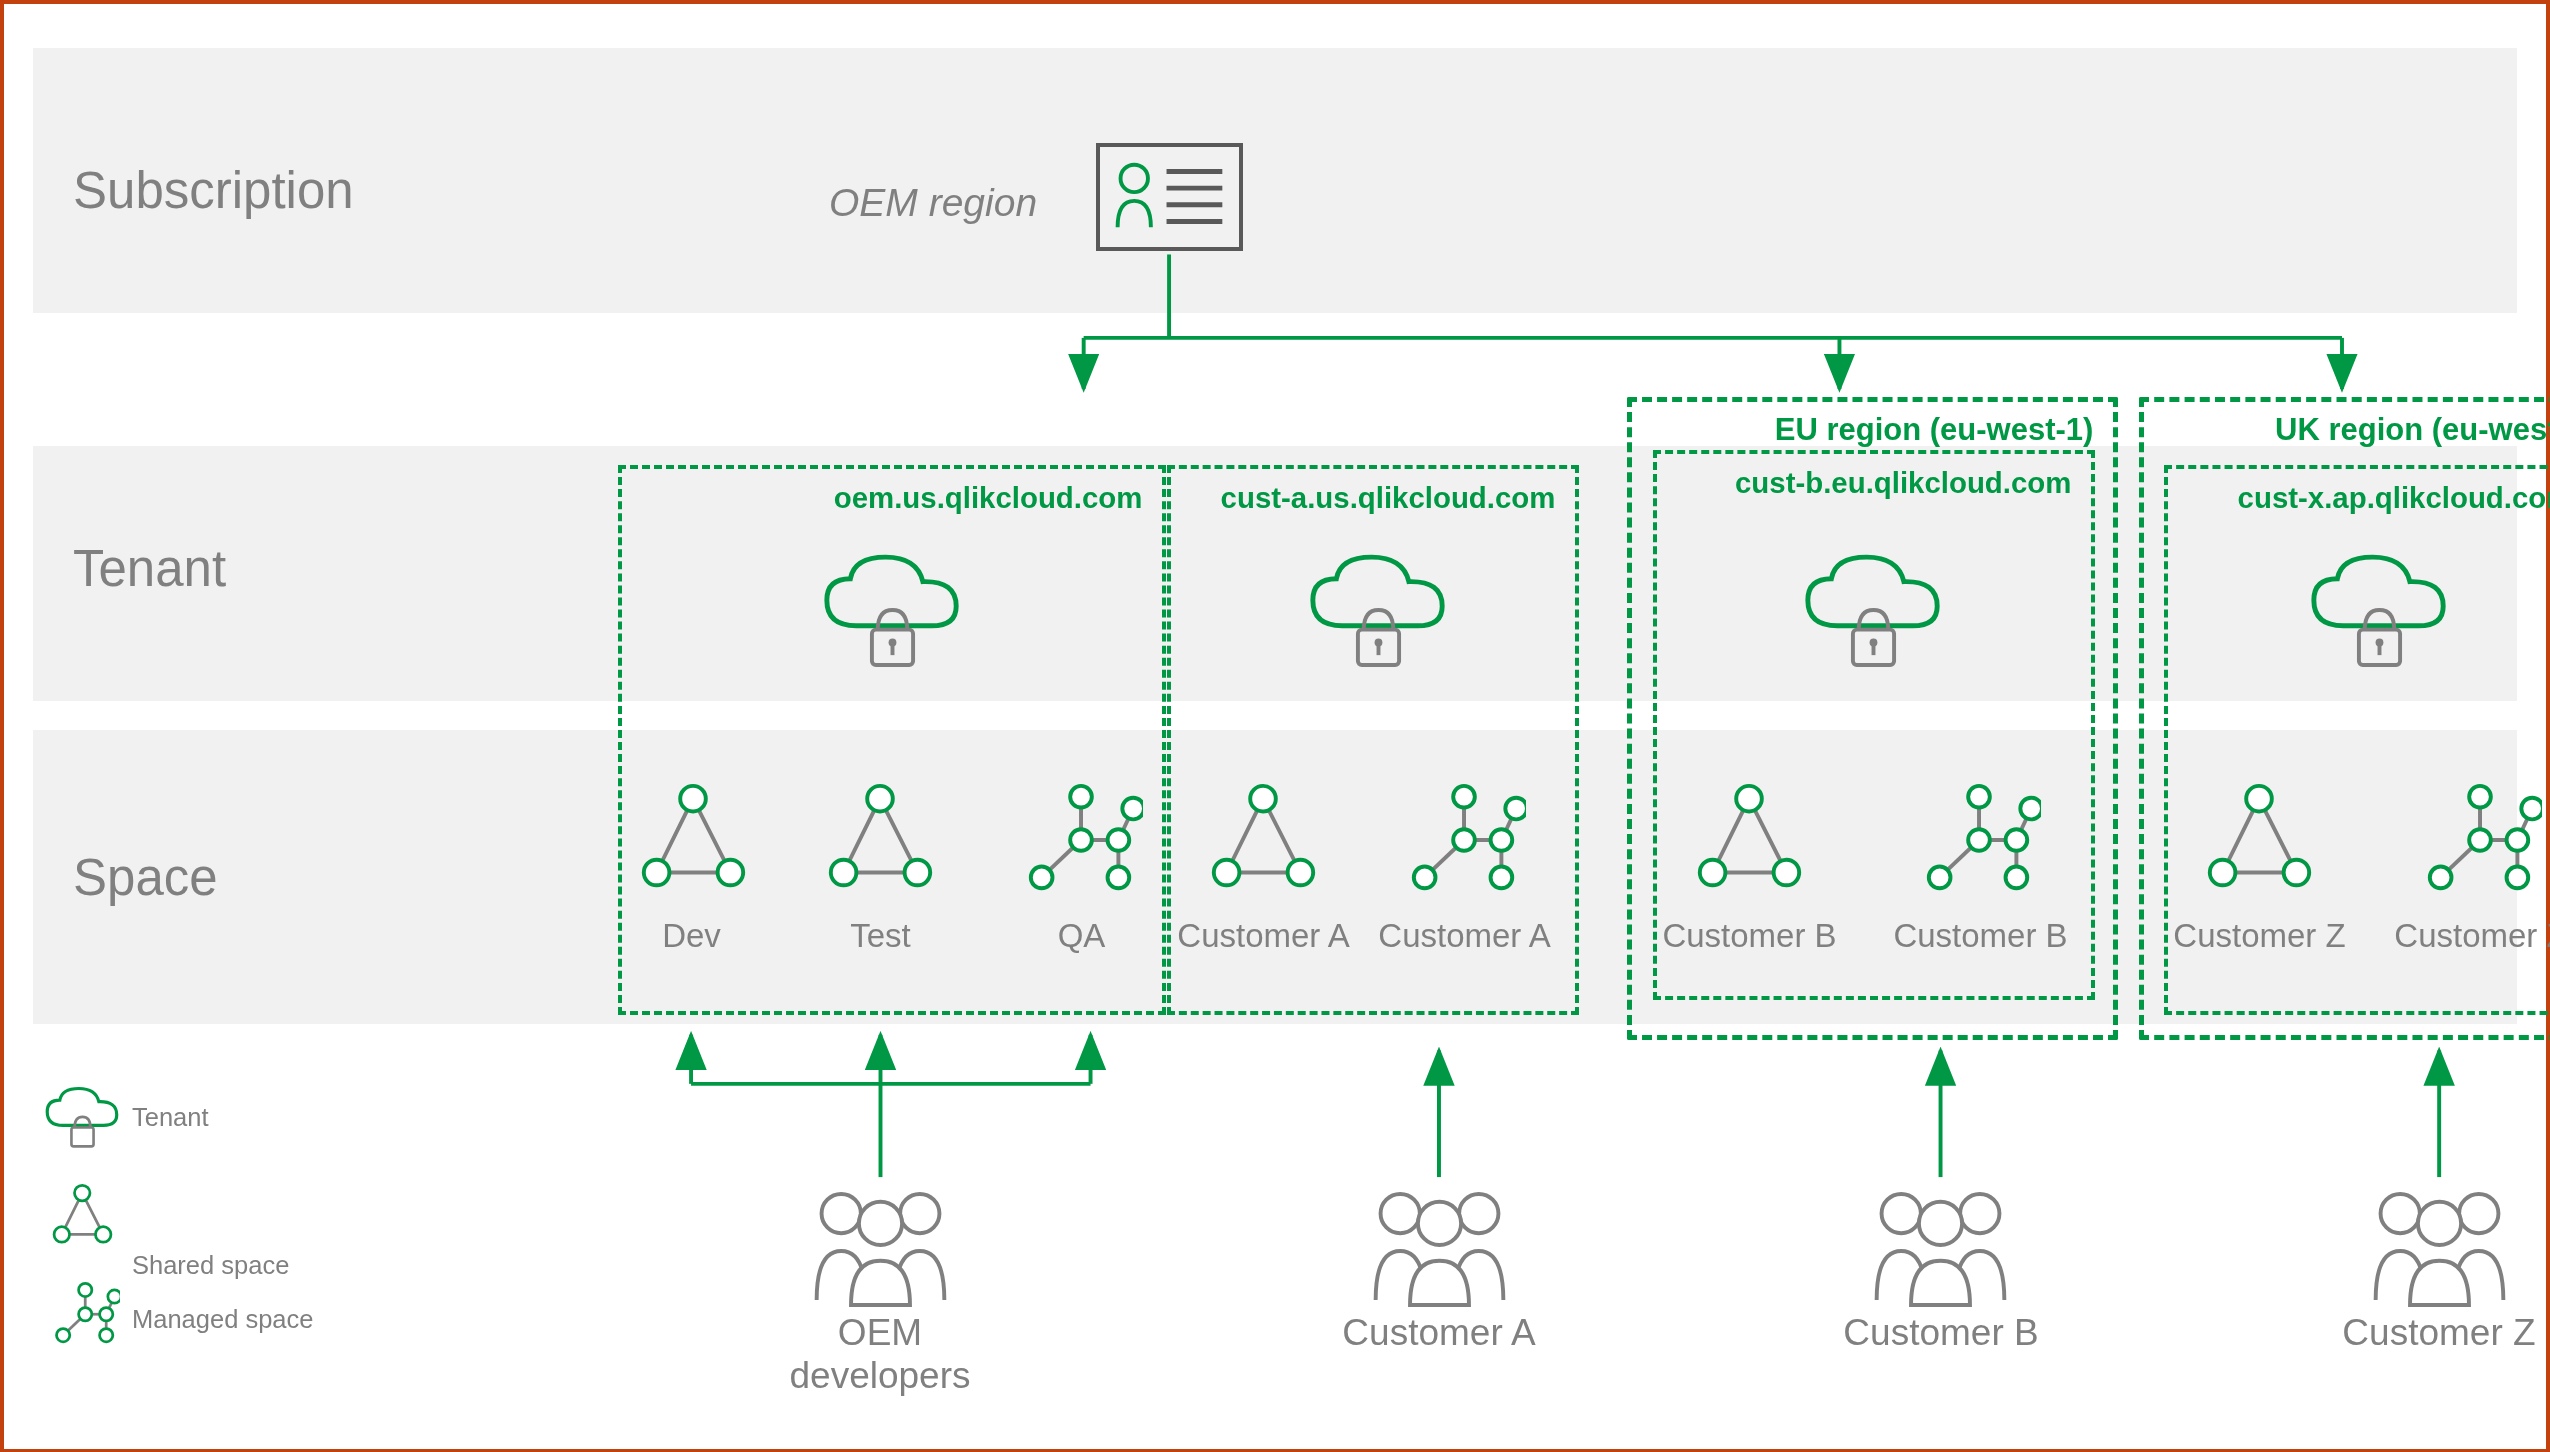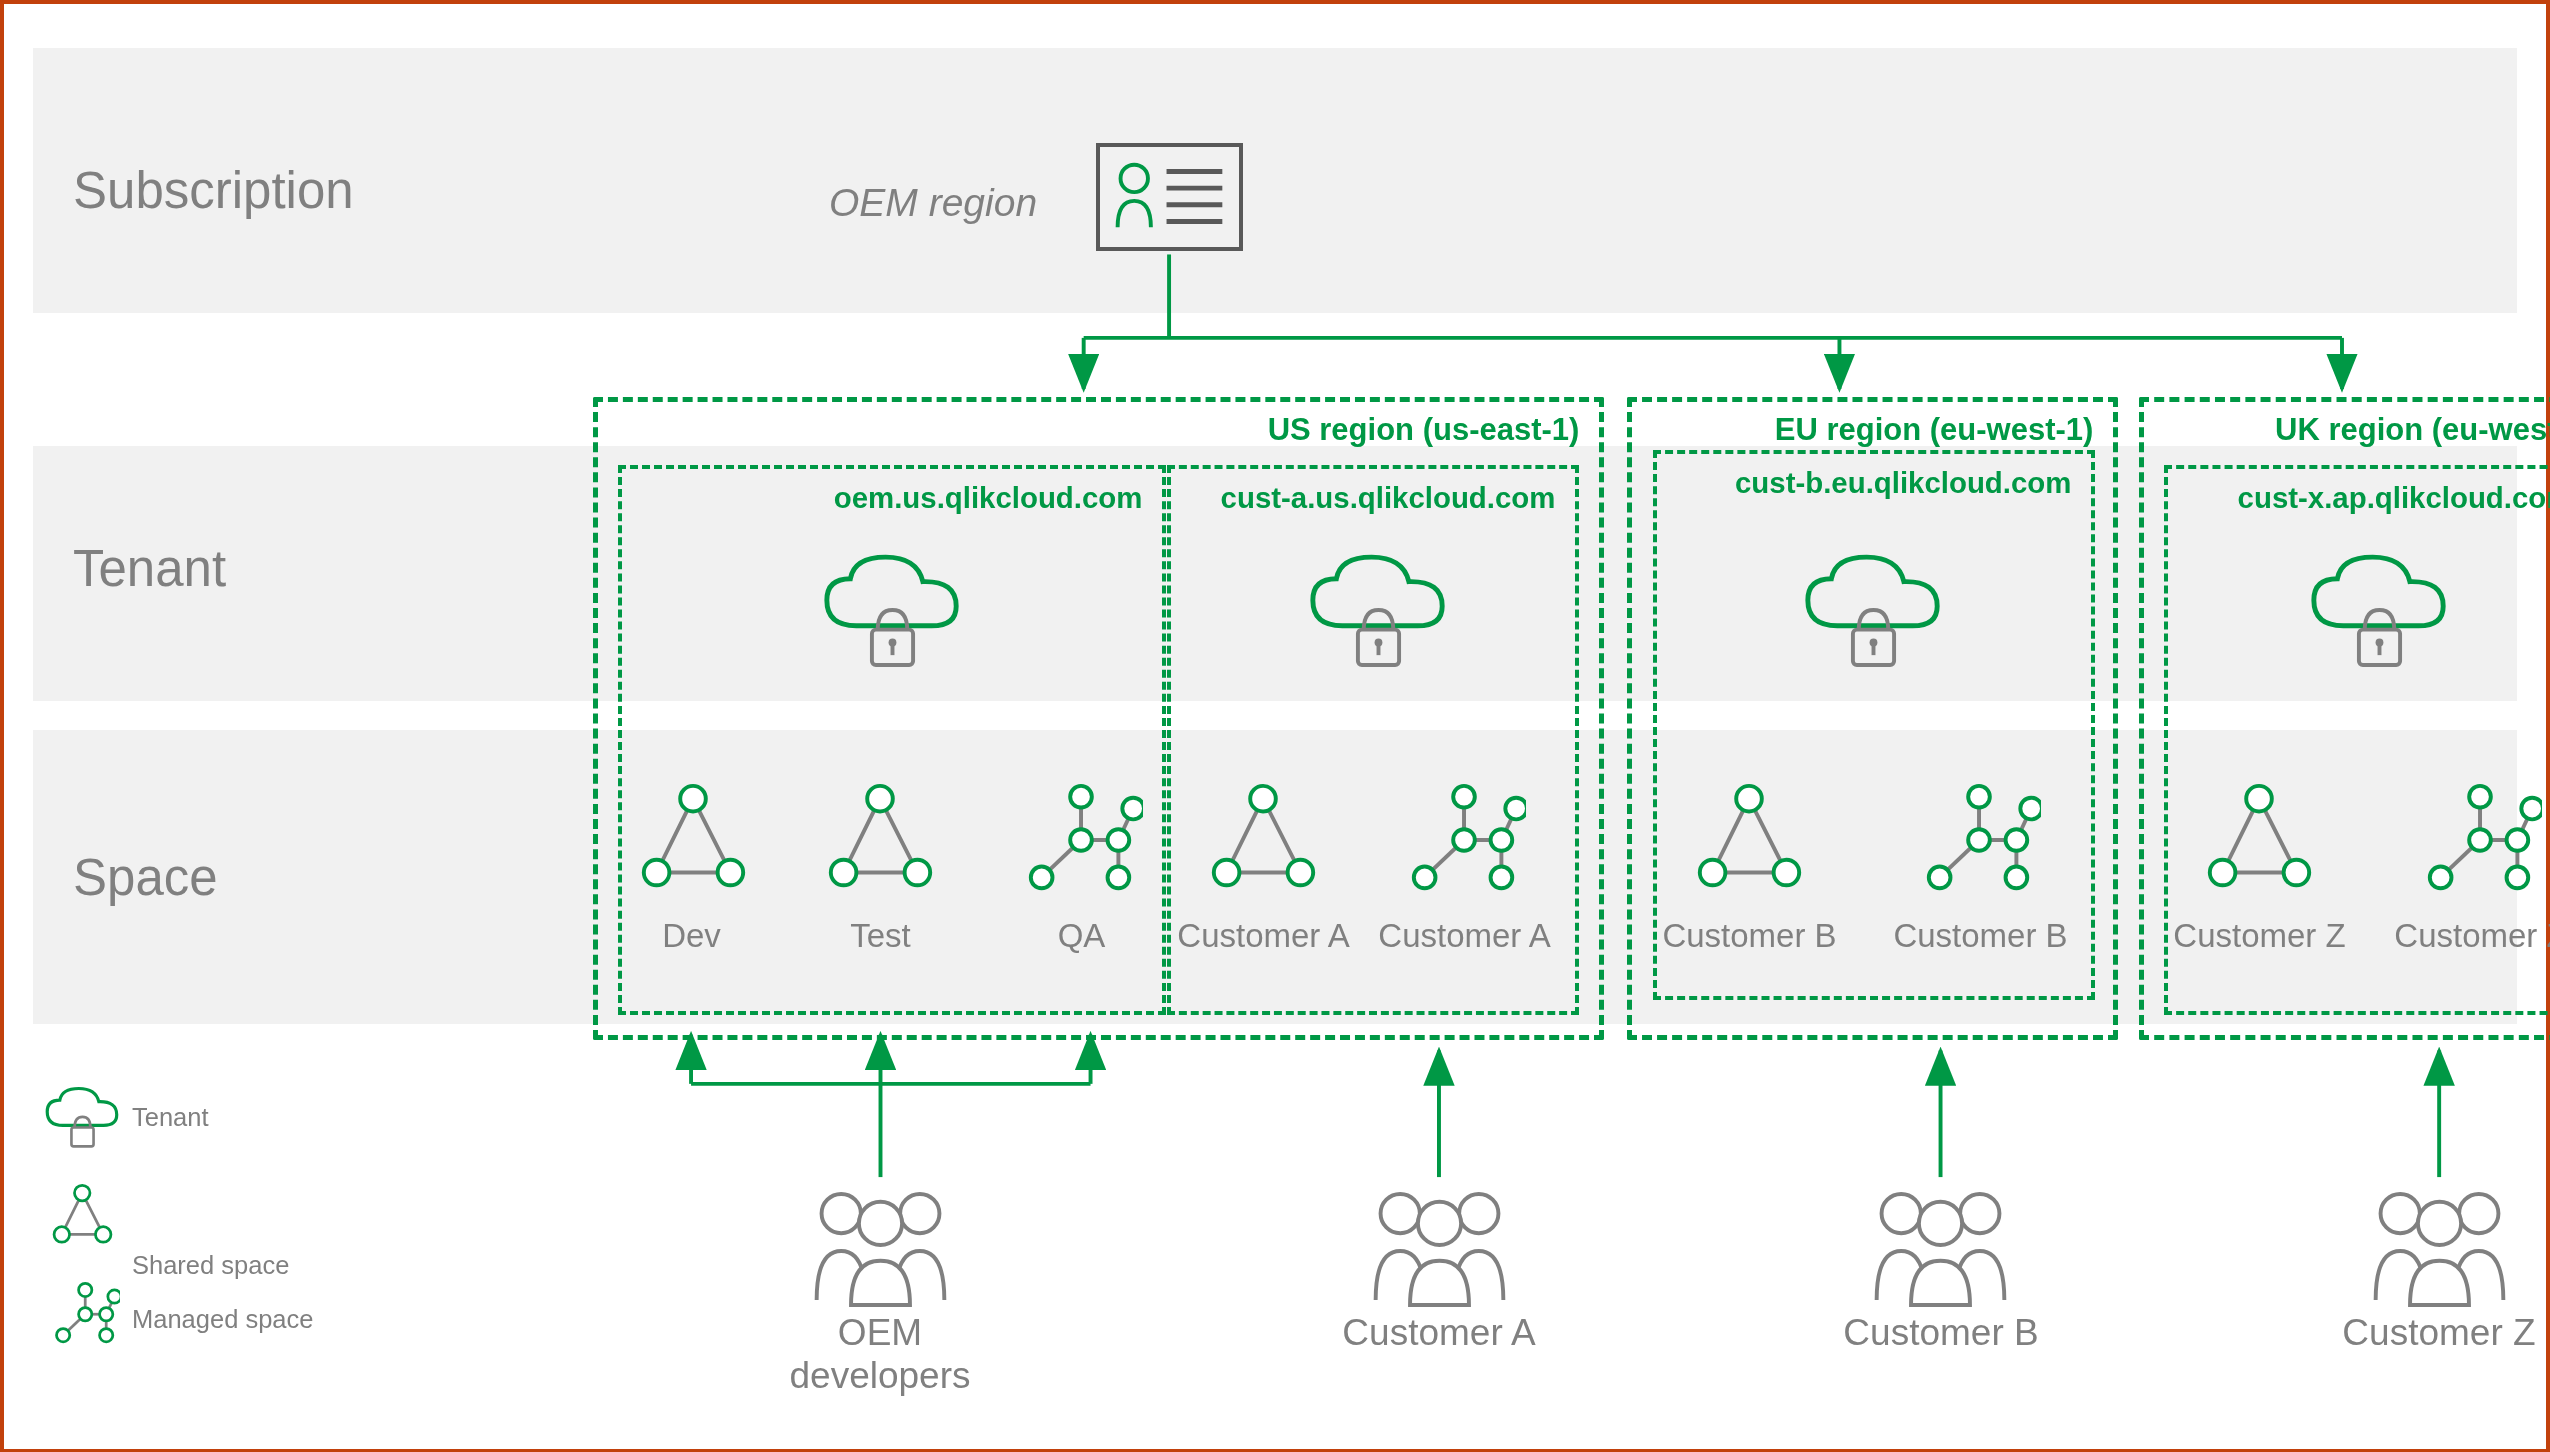--- a/index.html
+++ b/index.html
@@ -137,23 +137,20 @@
     <line x1="1107" y1="1100" x2="1107" y2="1050" stroke="#009845" stroke-width="4" marker-end="url(#arrowhead)"></line>
     <line x1="893" y1="1195" x2="893" y2="1100" stroke="#009845" stroke-width="4"></line>
 
     <line x1="1462" y1="1195" x2="1462" y2="1066" stroke="#009845" stroke-width="4" marker-end="url(#arrowhead)"></line>
 
     <line x1="1973" y1="1195" x2="1973" y2="1066" stroke="#009845" stroke-width="4" marker-end="url(#arrowhead)"></line>
 
     <line x1="2481" y1="1195" x2="2481" y2="1066" stroke="#009845" stroke-width="4" marker-end="url(#arrowhead)"></line>
   </svg>
 
-  <div class="dashed-region" style="left:589px; top:393px; width:1011px; height:643px;">
-    <div class="region-label">US region (us-east-1)</div>
-  </div>
 
   <div class="dashed-region" style="left:1623px; top:393px; width:491px; height:643px;">
     <div class="region-label">EU region (eu-west-1)</div>
   </div>
 
   <div class="dashed-region" style="left:2135px; top:393px; width:481px; height:643px;">
     <div class="region-label">UK region (eu-west-2)</div>
   </div>
 
   <div class="tenant-box" style="left:614px; top:461px; width:548px; height:550px;">

